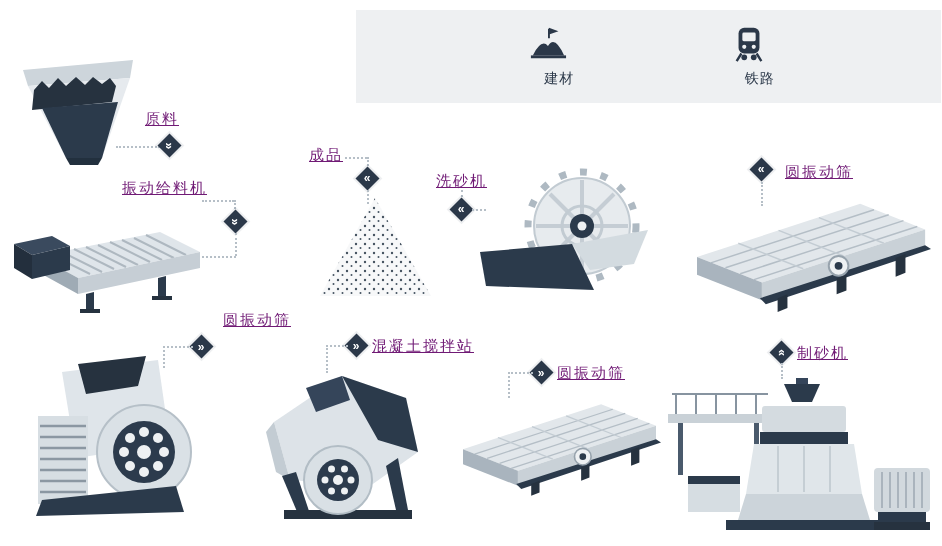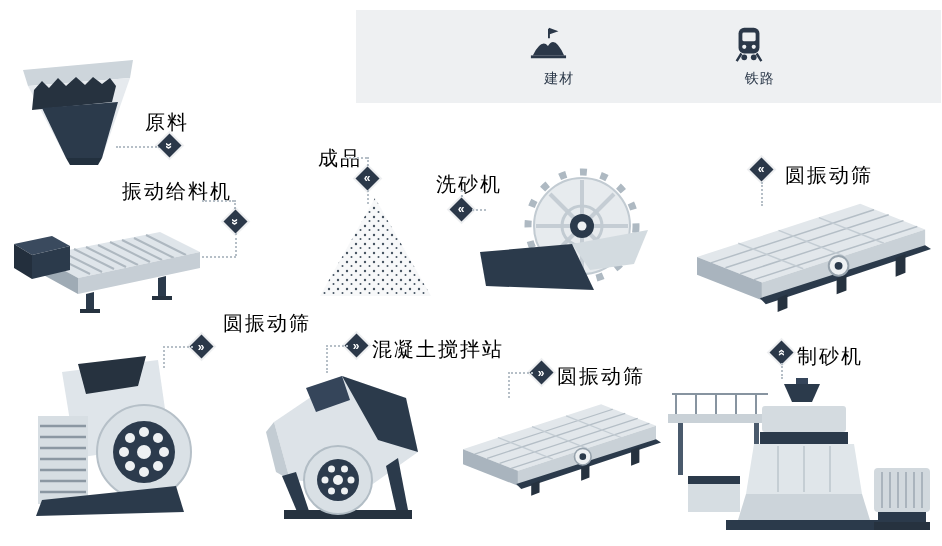--- a/index.html
+++ b/index.html
@@ -13,22 +13,22 @@
   .legend {
     position:absolute; left:356px; top:10px; width:585px; height:93px;
     background:#eef0f2; display:flex; align-items:center;
     justify-content:space-evenly; padding:0 18px;
   }
   .legend-item { display:flex; flex-direction:column; align-items:center; gap:7px; }
   .legend-item svg { width:38px; height:38px; display:block; }
   .legend-label { font-size:14px; color:#2b3849; letter-spacing:1px; white-space:nowrap;margin-left:22px; }
   
   .node-label {
-    position:absolute; font-size:20px; color:#000000; letter-spacing:2px;
-    white-space:nowrap; line-height:1.2;
+    position:absolute; font-size:15px; color:#701a75; letter-spacing:2px;
+    white-space:nowrap; line-height:1.2;text-decoration:underline;
   }
   
   .marker {
     position:absolute; width:17px; height:17px; background:#2b3849;
     transform:rotate(45deg); display:flex; align-items:center; justify-content:center;
     box-shadow:0 0 0 2px rgba(43,56,73,0.08);
   }
   .marker span { color:#ffffff; font-size:12px; font-weight:bold; line-height:1; display:block; }
   .marker.dir-right span { transform:rotate(-45deg); }
   .marker.dir-down  span { transform:rotate(45deg); }
@@ -107,21 +107,21 @@
     <polygon points="30,40 70,62 70,78 30,56" fill="#9fabb5"></polygon>
     <polygon points="6,28 44,20 62,30 24,39" fill="#3a4a5e"></polygon>
     <polygon points="6,28 24,39 24,63 6,52" fill="#232f3d"></polygon>
     <polygon points="24,39 62,30 62,54 24,63" fill="#2b3a4b"></polygon>
     <polygon points="78,78 86,76 86,93 78,95" fill="#2b3a4b"></polygon>
     <polygon points="150,62 158,60 158,80 150,82" fill="#2b3a4b"></polygon>
     <rect x="72" y="93" width="20" height="4" fill="#26323f"></rect>
     <rect x="144" y="80" width="20" height="4" fill="#26323f"></rect>
   </svg>
 
-  <div class="node-label" style="left:318px;top:146px">成品</div>
+  <div class="node-label" style="left:309px;top:146px">成品</div>
   <div class="dot-h" style="left:345px;top:157px;width:22px"></div>
   <div class="dot-v" style="left:367px;top:157px;height:13px"></div>
   <div class="marker dir-left" style="left:359px;top:170px">
     <span>»</span>
   </div>
   <div class="dot-v" style="left:367px;top:190px;height:14px"></div>
   <svg class="illus" style="left:318px;top:196px;width:115px;height:102px" viewBox="0 0 115 102">
     <defs>
       <pattern id="sandDots" width="9" height="9" patternUnits="userSpaceOnUse">
         <circle cx="2" cy="3" r="1.2" fill="#44525f"></circle>

